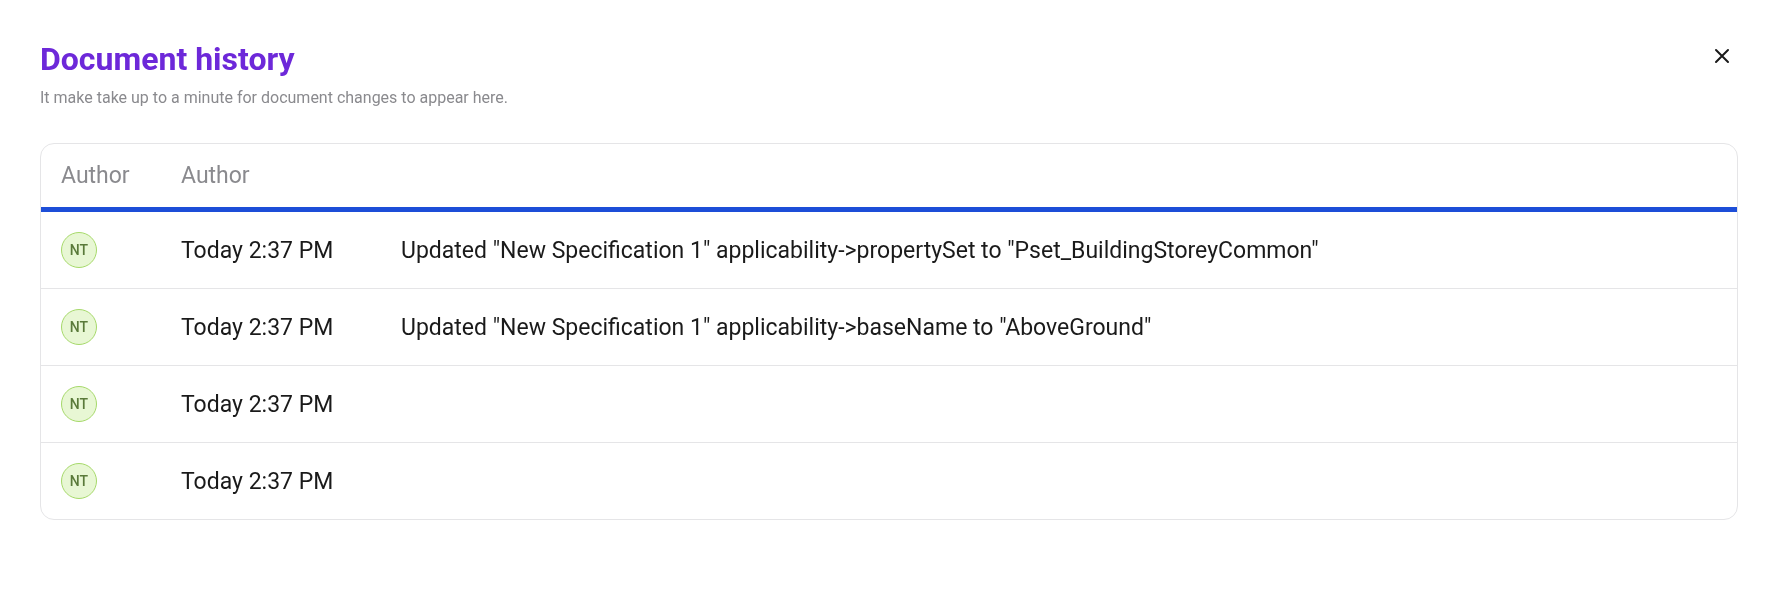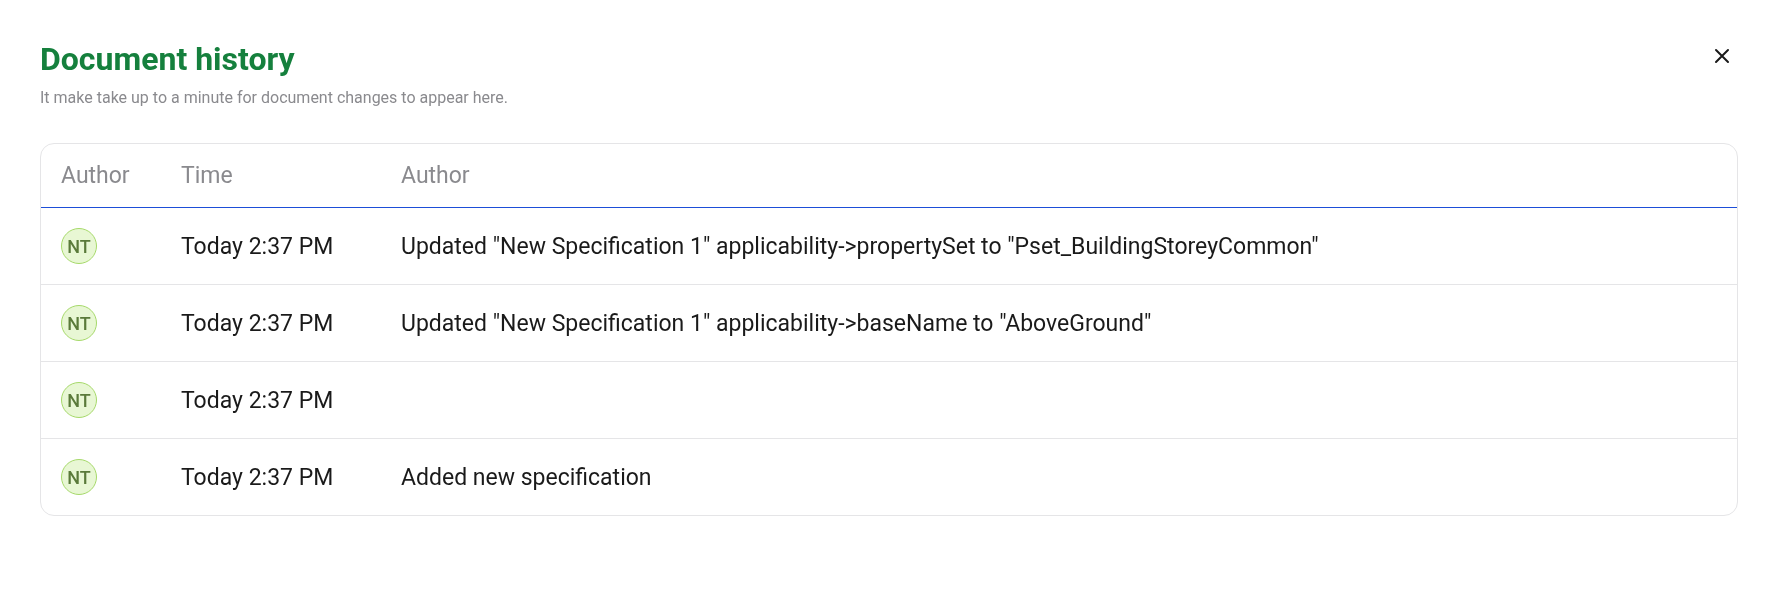--- a/index.html
+++ b/index.html
@@ -15,21 +15,21 @@
       color: #1a1a1a;
     }
     .header-row {
       display: flex;
       justify-content: space-between;
       align-items: flex-start;
     }
     .title {
       font-size: 32px;
       font-weight: 700;
-      color: #15803d;
+      color: #6d28d9;
       margin-bottom: 10px;
     }
     .subtitle {
       font-size: 16px;
       color: #8a8a8e;
       margin-bottom: 36px;
     }
     .close-btn {
       background: none;
       border: none;
@@ -51,21 +51,21 @@
       border-radius: 14px;
       overflow: hidden;
       width: 100%;
     }
     .table-header {
       display: flex;
       align-items: center;
       padding: 18px 20px;
       font-size: 23px;
       color: #8a8a8e;
-      border-bottom: 1px solid #1d4ed8;
+      border-bottom: 5px solid #1d4ed8;
     }
     .col-author {
       width: 120px;
       flex-shrink: 0;
     }
     .col-time {
       width: 220px;
       flex-shrink: 0;
     }
     .col-action {
@@ -84,21 +84,21 @@
     }
     .avatar {
       width: 36px;
       height: 36px;
       border-radius: 50%;
       background: #e8f7d4;
       border: 1.5px solid #a6d96a;
       display: flex;
       align-items: center;
       justify-content: center;
-      font-size: 18px;
+      font-size: 14px;
       font-weight: 500;
       color: #5a7a3a;
     }
   </style>
 </head>
 <body>
 
 <div class="header-row">
   <div>
     <h1 class="title">Document history</h1>
@@ -107,21 +107,20 @@
   <button class="close-btn">
     <svg viewBox="0 0 24 24" fill="none">
       <path d="M18 6L6 18M6 6l12 12" stroke-linecap="round" stroke-linejoin="round"></path>
     </svg>
   </button>
 </div>
 
 <div class="history-table">
   <div class="table-header">
     <div class="col-author">Author</div>
-    <div class="col-time">Time</div>
     <div class="col-action">Author</div>
   </div>
 
   <div class="table-row">
     <div class="col-author">
       <div class="avatar">NT</div>
     </div>
     <div class="col-time">Today 2:37 PM</div>
     <div class="col-action">Updated "New Specification 1" applicability-&gt;propertySet to "Pset_BuildingStoreyCommon"</div>
   </div>
@@ -139,15 +138,14 @@
       <div class="avatar">NT</div>
     </div>
     <div class="col-time">Today 2:37 PM</div>
   </div>
 
   <div class="table-row">
     <div class="col-author">
       <div class="avatar">NT</div>
     </div>
     <div class="col-time">Today 2:37 PM</div>
-    <div class="col-action">Added new specification</div>
   </div>
 </div>
 
 </body></html>

